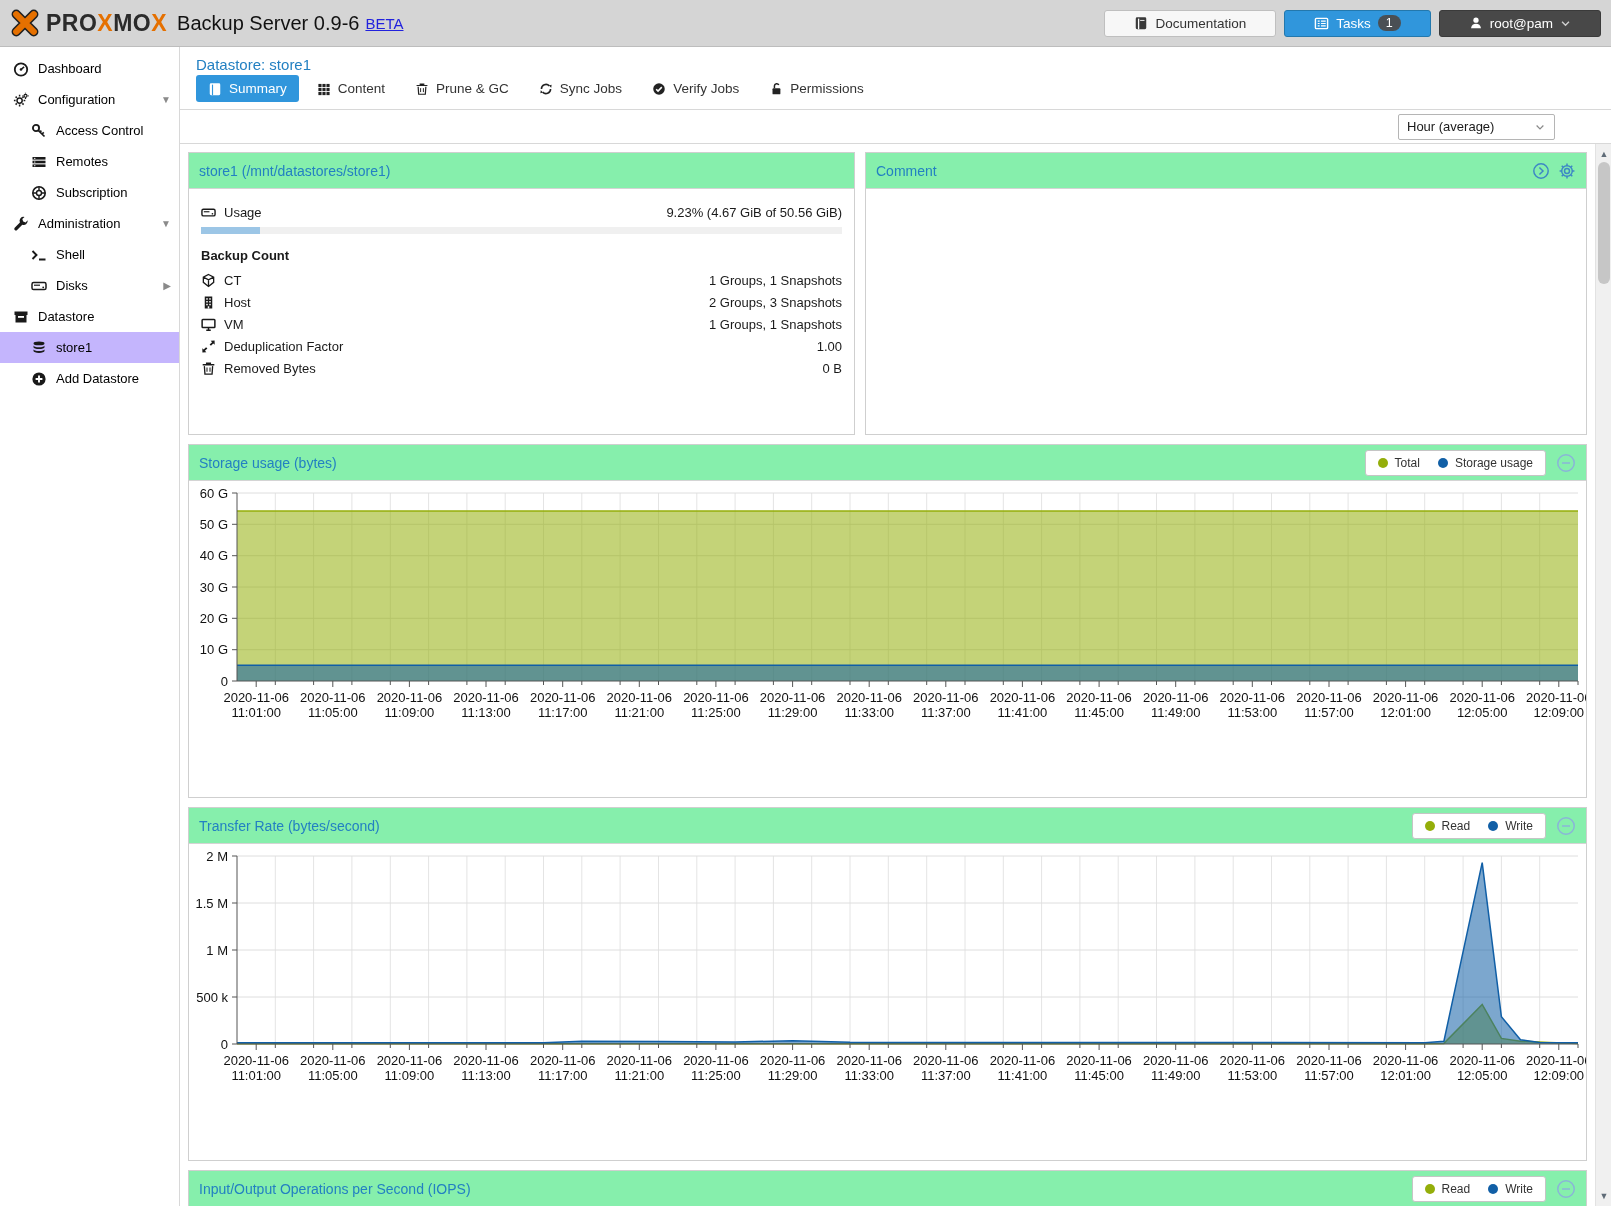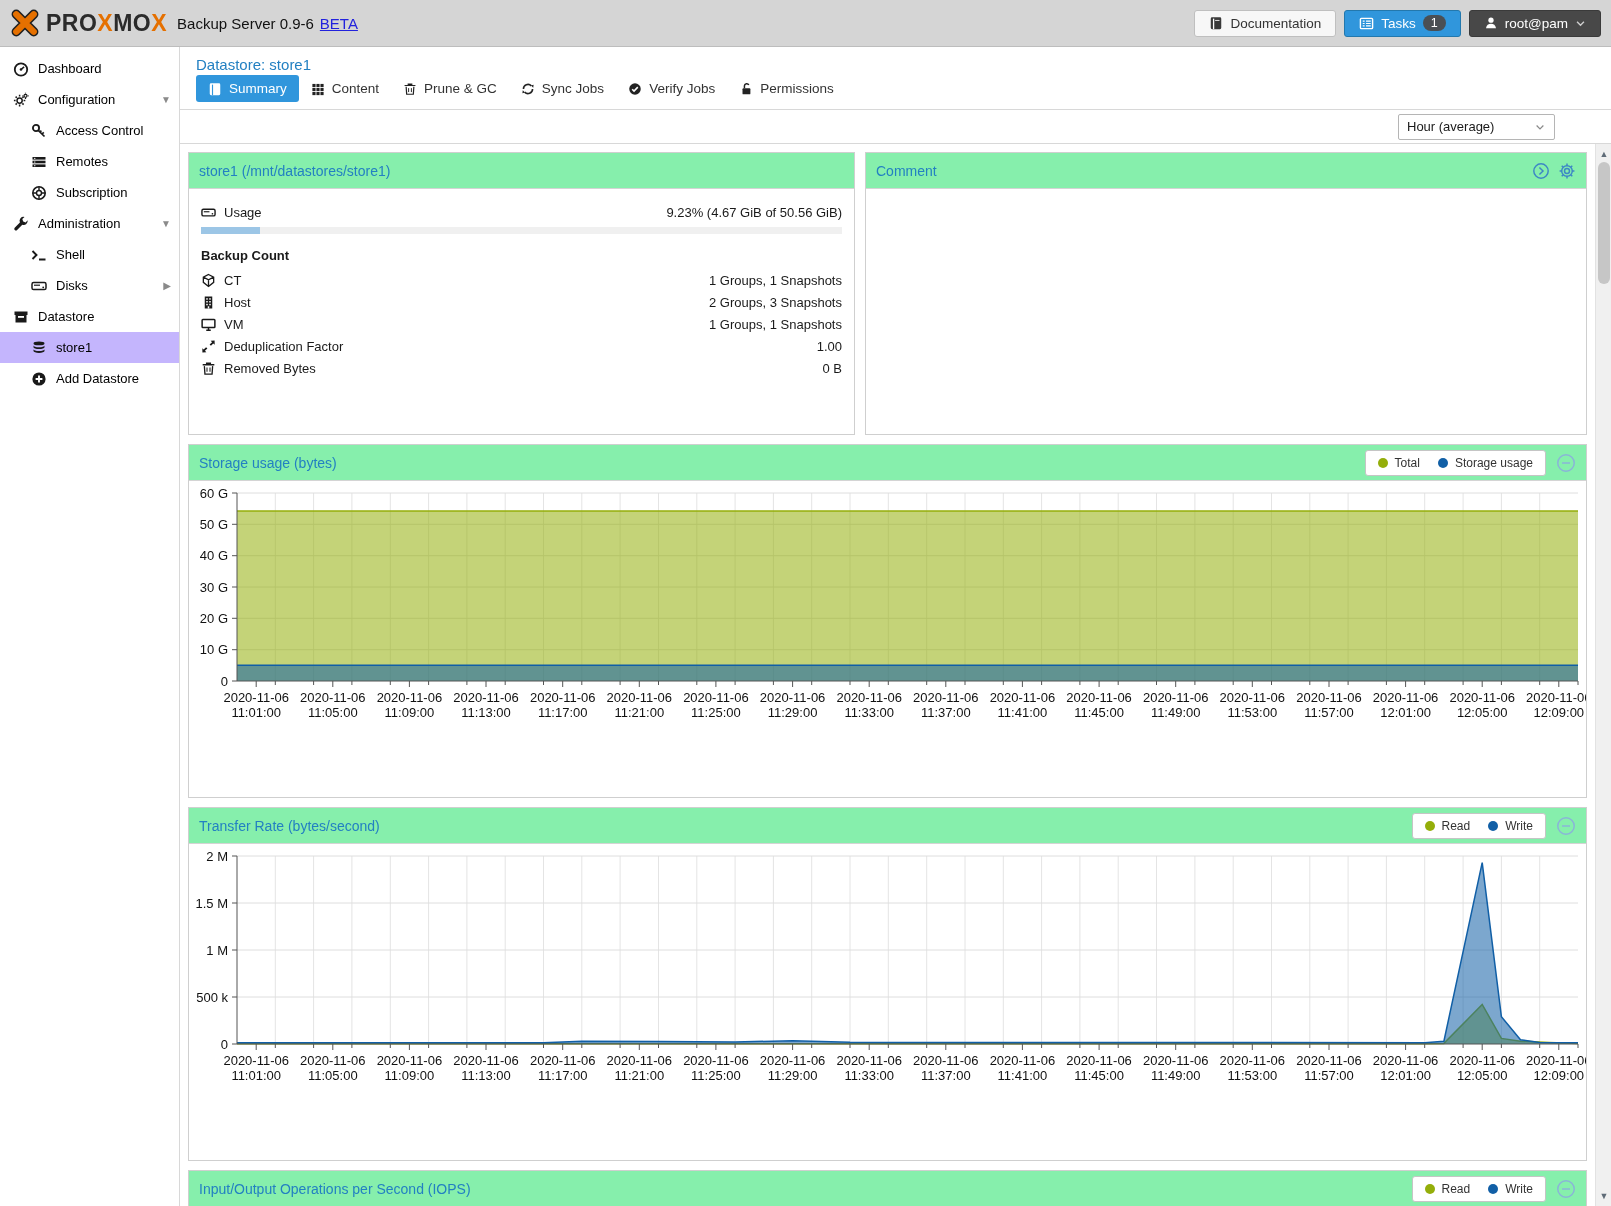--- a/index.html
+++ b/index.html
@@ -7,24 +7,24 @@
     font-family:"Liberation Sans", sans-serif; font-size:13px; color:#1a1a1a; }
   .app { width:100%; height:100%; display:flex; flex-direction:column;justify-content:flex-end; }
 
   
   .tophdr { height:47px; background:#d5d5d5; border-bottom:1px solid #bdbdbd;
     display:flex; align-items:center; padding:0 10px; flex:none; }
   .brand { display:flex; align-items:center; gap:6px; }
   .brand-mark { width:30px; height:30px; }
   .brand-text { font-size:23px; font-weight:bold; letter-spacing:.5px; color:#2b2b2b; }
   .brand-text .ox { color:#e57000; }
-  .product { margin-left:10px; font-size:15px; color:#111; }
+  .product { margin-left:10px; font-size:20px; color:#111; }
   .beta { margin-left:6px; font-size:15px; color:#2222dd; text-decoration:underline; cursor:pointer; }
   .hdr-right { margin-left:auto; display:flex; align-items:center; gap:8px; }
-  .hbtn { height:27px; display:flex; align-items:center; gap:7px; padding:0 14px;
+  .hbtn { height:27px; display:flex; align-items:center; gap:7px; padding:0 29px;
     border-radius:3px; font-size:13.5px; cursor:pointer; }
   .hbtn.light { background:#f7f7f7; border:1px solid #bfbfbf; color:#333; }
   .hbtn.blue  { background:#3096dc; border:1px solid #2378ad; color:#fff; }
   .hbtn.dark  { background:#484848; border:1px solid #3a3a3a; color:#fff; }
   .badge { background:#4a4f54; color:#fff; border-radius:9px; padding:1px 8px; font-size:12.5px; }
 
   .mainrow { flex:1; display:flex; min-height:0; }
 
   
   .sidebar { width:180px; flex:none; background:#fff; border-right:1px solid #d8d8d8; padding-top:6px; }
@@ -34,21 +34,21 @@
   .side-item.selected { background:#c4b5fd; }
   .sicon { width:17px; height:17px; flex:none; margin-right:9px; display:flex;
     align-items:center; justify-content:center; color:#1a1a1a; }
   .slabel { flex:1; white-space:nowrap; }
   .caret { color:#8a8a8a; font-size:10px; margin-left:4px; }
 
   
   .content { flex:1; display:flex; flex-direction:column; min-width:0; position:relative; }
   .titlebar { padding:9px 16px 0 16px; border-bottom:1px solid #d8d8d8; flex:none; }
   .page-title { font-size:15px; color:#2380c2; margin-bottom:2px; }
-  .tabs { display:flex; padding-bottom:7px; }
+  .tabs { display:flex; gap:6px; padding-bottom:7px; }
   .tab { height:27px; display:flex; align-items:center; gap:7px; padding:0 12px;
     border-radius:3px; color:#333; cursor:pointer; font-size:13.5px; }
   .tab .ticon { color:#222; }
   .tab.active { background:#3096dc; color:#fff; }
   .tab.active .ticon { color:#fff; }
   .toolbar { height:34px; border-bottom:1px solid #d8d8d8; display:flex; align-items:center;
     justify-content:flex-end; padding-right:56px; flex:none; }
   .combo { width:157px; height:26px; background:#fff; border:1px solid #b5b5b5; border-radius:2px;
     display:flex; align-items:center; padding:0 8px; cursor:pointer; }
   .combo .cval { flex:1; }

